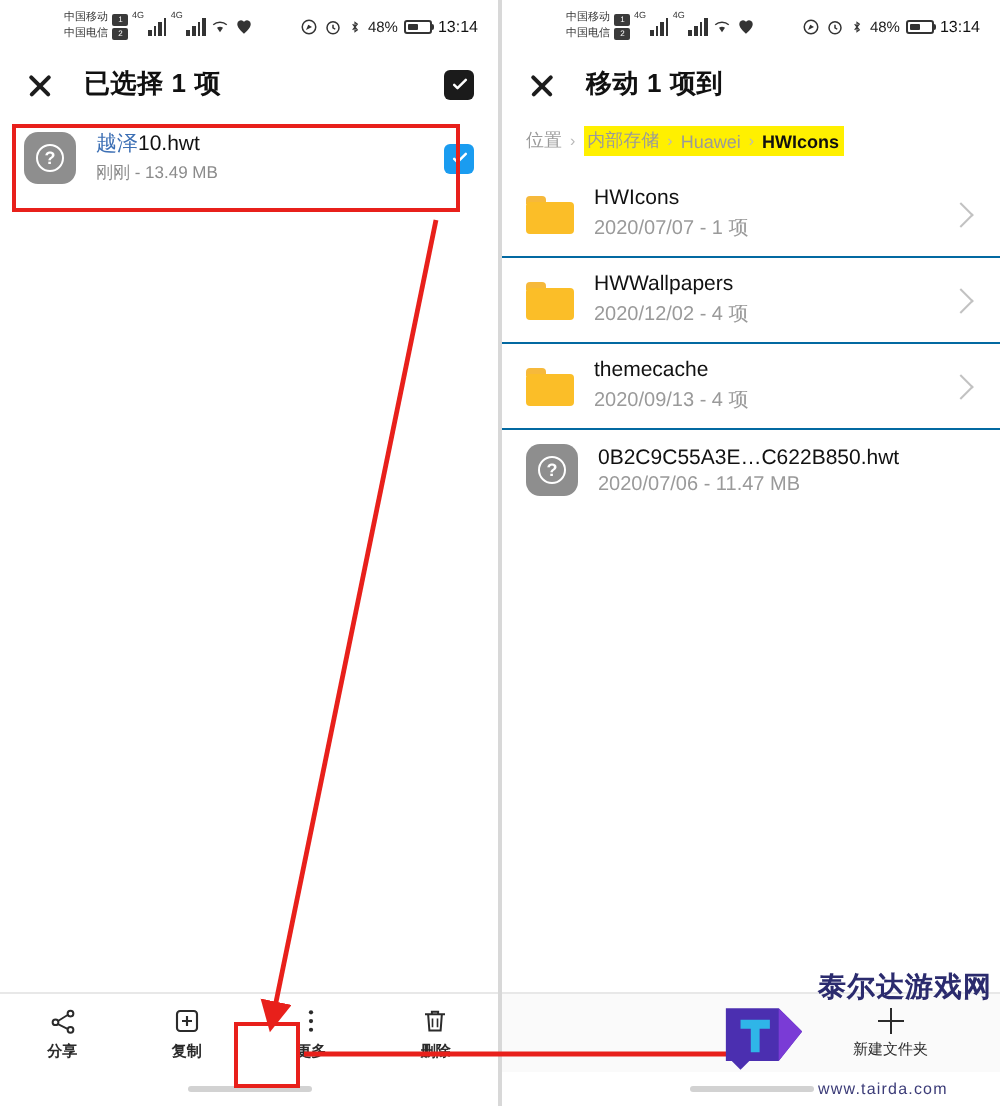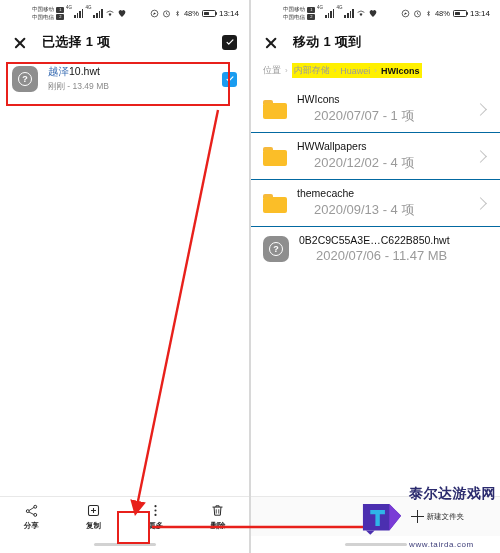--- a/index.html
+++ b/index.html
@@ -114,30 +114,30 @@
 
   
   .rlist{ padding:0 0 0 0; }
   .rrow{ display:flex; align-items:center; gap:10px; padding:7px 12px; border-bottom:1px solid #0369a1; cursor:pointer; }
   .rrow:last-child{ border-bottom:none; }
   .folder{ width:24px;height:19px;flex:0 0 auto;position:relative; }
   .folder .tab{position:absolute;left:0;top:0;width:10px;height:4px;background:#f6b93b;border-radius:2px 2px 0 0;}
   .folder .body{position:absolute;left:0;top:3px;width:24px;height:16px;background:#fbbe28;border-radius:2px;}
   .rmeta{flex:1;min-width:0;}
   .rname{font-size:10.5px;color:#111;white-space:nowrap;overflow:hidden;text-overflow:ellipsis;}
-  .rsub{font-size:13px;color:#9a9a9a;margin-top:2px;margin-left:17px;}
+  .rsub{font-size:10px;color:#9a9a9a;margin-top:2px;}
   .chev{ width:9px;height:9px;border-right:1.3px solid #c2c2c2;border-top:1.3px solid #c2c2c2;transform:rotate(45deg);flex:0 0 auto;margin-right:3px;}
 
   
   .rbottom{
     position:absolute;left:251px;bottom:17px;width:249px;height:40px;
     border-top:1px solid #e8e8e8;background:#fafafa;
     display:flex;align-items:center;justify-content:flex-end;padding-right:36px;
   }
-  .newfolder{display:flex;flex-direction:row;align-items:center;gap:3px;cursor:pointer;justify-content:space-between;}
+  .newfolder{display:flex;flex-direction:column;align-items:center;gap:3px;cursor:pointer;justify-content:space-between;}
   .plus{width:13px;height:13px;position:relative;}
   .plus:before,.plus:after{content:"";position:absolute;background:#2b2b2b;}
   .plus:before{left:6px;top:0;width:1.4px;height:13px;}
   .plus:after{left:0;top:6px;width:13px;height:1.4px;}
   .newfolder span{font-size:7.5px;color:#2b2b2b;}
   .gesture.r{ left:251px; }
 
   
   .anno{position:absolute;pointer-events:none;}
   .box-file{ left:6px; top:62px; width:224px; height:44px; border:2px solid #e8201b; }

